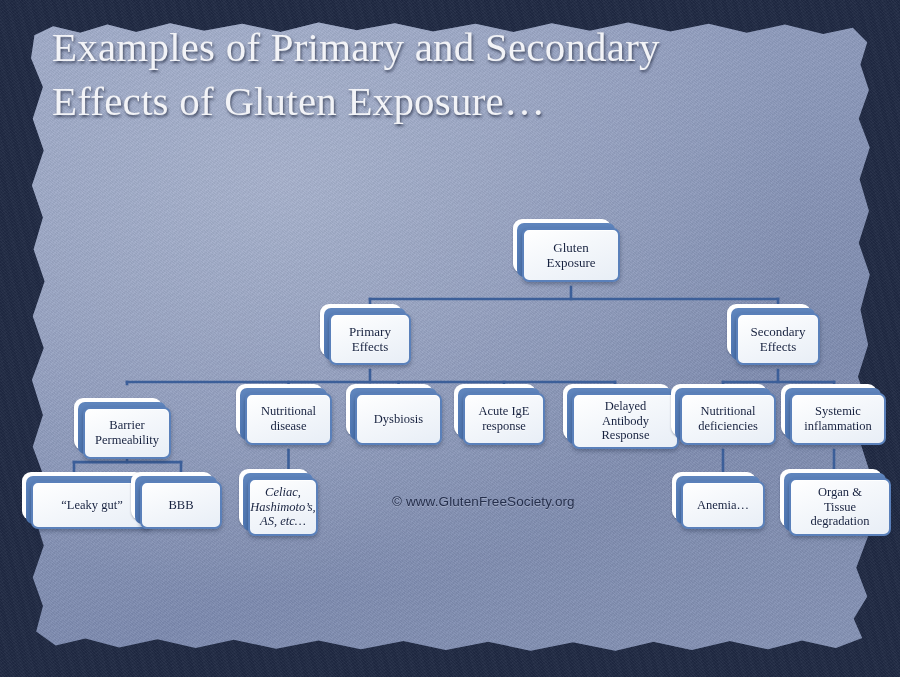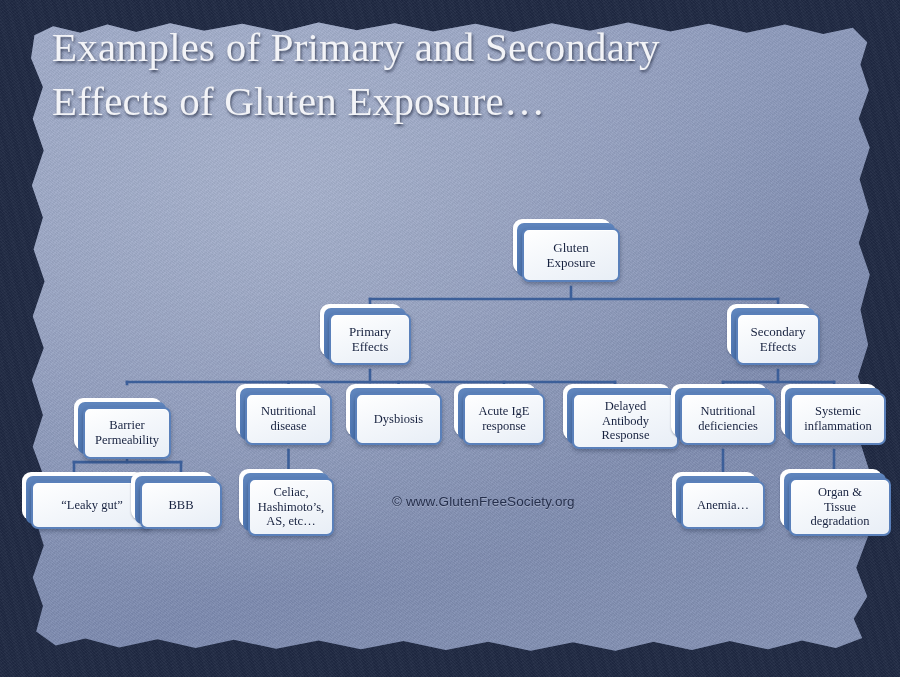--- a/index.html
+++ b/index.html
@@ -302,21 +302,21 @@
             <div class="label">“Leaky gut”</div>
           </div>
         </div>
         <div class="node level3" style="left: 140px; top: 481px; width: 82px; height: 48px;">
           <div class="halo"></div>
           <div class="plate"></div>
           <div class="card">
             <div class="label">BBB</div>
           </div>
         </div>
-        <div class="node level3" style="left: 248px; top: 478px; width: 86px; height: 58px;">
+        <div class="node level3" style="left: 248px; top: 478px; width: 70px; height: 58px; font-style: italic;">
           <div class="halo"></div>
           <div class="plate"></div>
           <div class="card">
             <div class="label">Celiac,
 Hashimoto’s,
 AS, etc…</div>
           </div>
         </div>
         <div class="node level3" style="left: 681px; top: 481px; width: 84px; height: 48px;">
           <div class="halo"></div>

